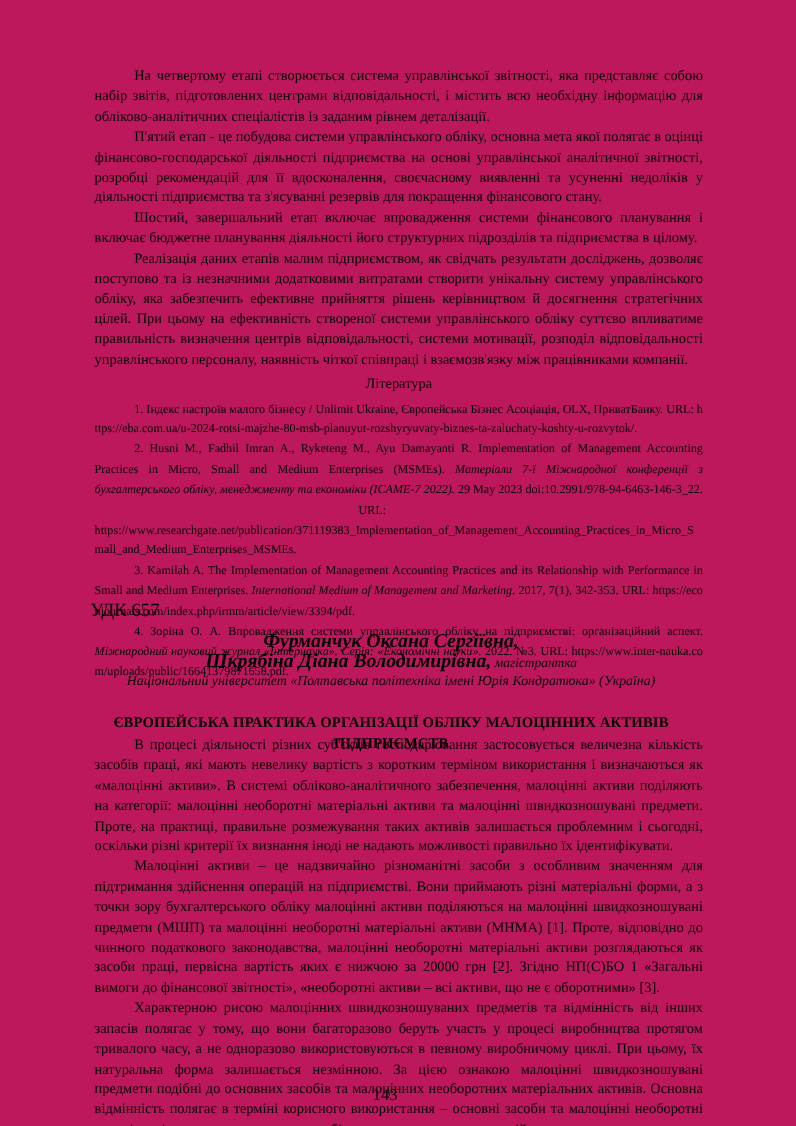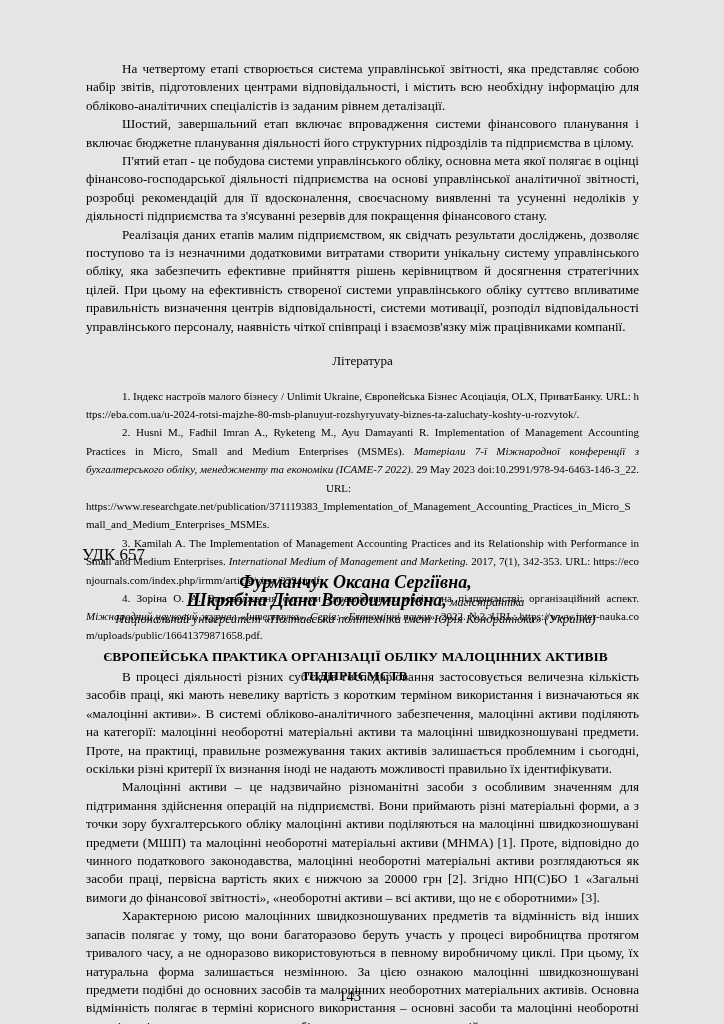--- a/index.html
+++ b/index.html
@@ -4,21 +4,21 @@
 <style>
   html, body {
     margin: 0;
     padding: 0;
     background: #ffffff;
   }
   .page {
     position: relative;
     width: 724px;
     height: 1024px;
-    background: #e5e5e5;
+    background: #be185d;
     overflow: hidden;
     font-family: "Liberation Serif", "DejaVu Serif", serif;
     color: #000000;
   }
   .content {
     position: absolute;
     left: 86px;
     top: 60px;
     width: 553px;
   }
@@ -33,21 +33,21 @@
   }
   p.ref {
     margin: 0;
     font-size: 11px;
     line-height: 18.4px;
     text-align: justify;
     text-indent: 36px;
     word-break: break-word;
   }
   .lit-head {
-    margin: 16px;
+    margin: 4px;
     font-size: 13.1px;
     line-height: 18.4px;
     text-align: center;
     font-weight: normal;
   }
   .it { font-style: italic; }
   .nowrapurl { word-break: break-all; }
 
   
   .article2 {
@@ -106,22 +106,22 @@
     font-size: 15px;
   }
 </style>
 </head>
 <body>
 
 <div class="page">
 
   <div class="content">
     <p class="body">На четвертому етапі створюється система управлінської звітності, яка представляє собою набір звітів, підготовлених центрами відповідальності, і містить всю необхідну інформацію для обліково-аналітичних спеціалістів із заданим рівнем деталізації.</p>
+    <p class="body">П'ятий етап - це побудова системи управлінського обліку, основна мета якої полягає в оцінці фінансово-господарської діяльності підприємства на основі управлінської аналітичної звітності, розробці рекомендацій для її вдосконалення, своєчасному виявленні та усуненні недоліків у діяльності підприємства та з'ясуванні  резервів для покращення фінансового стану.</p>
     <p class="body">Шостий, завершальний етап включає впровадження системи фінансового планування і включає бюджетне планування діяльності його структурних підрозділів та підприємства в цілому.</p>
-    <p class="body">П'ятий етап - це побудова системи управлінського обліку, основна мета якої полягає в оцінці фінансово-господарської діяльності підприємства на основі управлінської аналітичної звітності, розробці рекомендацій для її вдосконалення, своєчасному виявленні та усуненні недоліків у діяльності підприємства та з'ясуванні  резервів для покращення фінансового стану.</p>
     <p class="body">Реалізація даних етапів малим підприємством, як свідчать результати досліджень, дозволяє поступово та із незначними додатковими витратами створити унікальну систему управлінського обліку, яка забезпечить ефективне прийняття рішень керівництвом й досягнення стратегічних цілей. При цьому на ефективність створеної системи управлінського обліку суттєво впливатиме правильність визначення центрів відповідальності, системи мотивації, розподіл відповідальності управлінського персоналу, наявність чіткої співпраці і взаємозв'язку між працівниками компанії.</p>
 
     <p class="lit-head">Література</p>
 
     <p class="ref"><span>1. Індекс настроїв малого бізнесу / Unlimit Ukraine, Європейська Бізнес Асоціація, OLX, ПриватБанку.  URL:  </span><span class="nowrapurl">https://eba.com.ua/u-2024-rotsi-majzhe-80-msb-planuyut-rozshyryuvaty-biznes-ta-zaluchaty-koshty-u-rozvytok/.</span></p>
 
     <p class="ref"><span>2. Husni M., Fadhil Imran A., Ryketeng M., Ayu Damayanti R. Implementation of Management Accounting Practices in Micro, Small and Medium Enterprises (MSMEs). </span><span class="it">Матеріали 7-ї Міжнародної конференції з бухгалтерського обліку, менеджменту та економіки (ICAME-7 2022).</span><span> 29 May 2023 doi:10.2991/978-94-6463-146-3_22.</span><span style="display:inline-block;width:240px"></span><span>URL:</span><br><span class="nowrapurl">https://www.researchgate.net/publication/371119383_Implementation_of_Management_Accounting_Practices_in_Micro_Small_and_Medium_Enterprises_MSMEs.</span></p>
 
     <p class="ref"><span>3. Kamilah A. The Implementation of Management Accounting Practices and its Relationship with Performance in Small and Medium Enterprises. </span><span class="it">International Medium of Management and Marketing.</span><span> 2017, 7(1), 342-353. URL: </span><span class="nowrapurl">https://econjournals.com/index.php/irmm/article/view/3394/pdf.</span></p>
 

